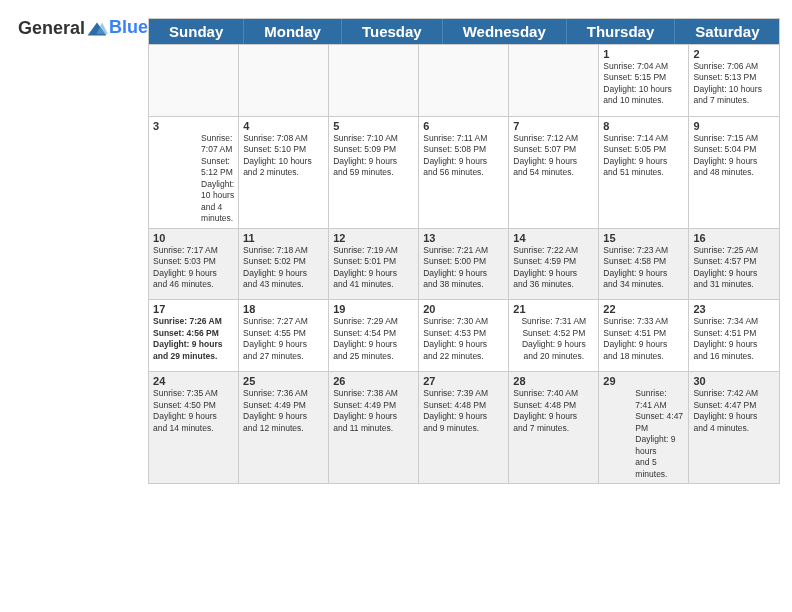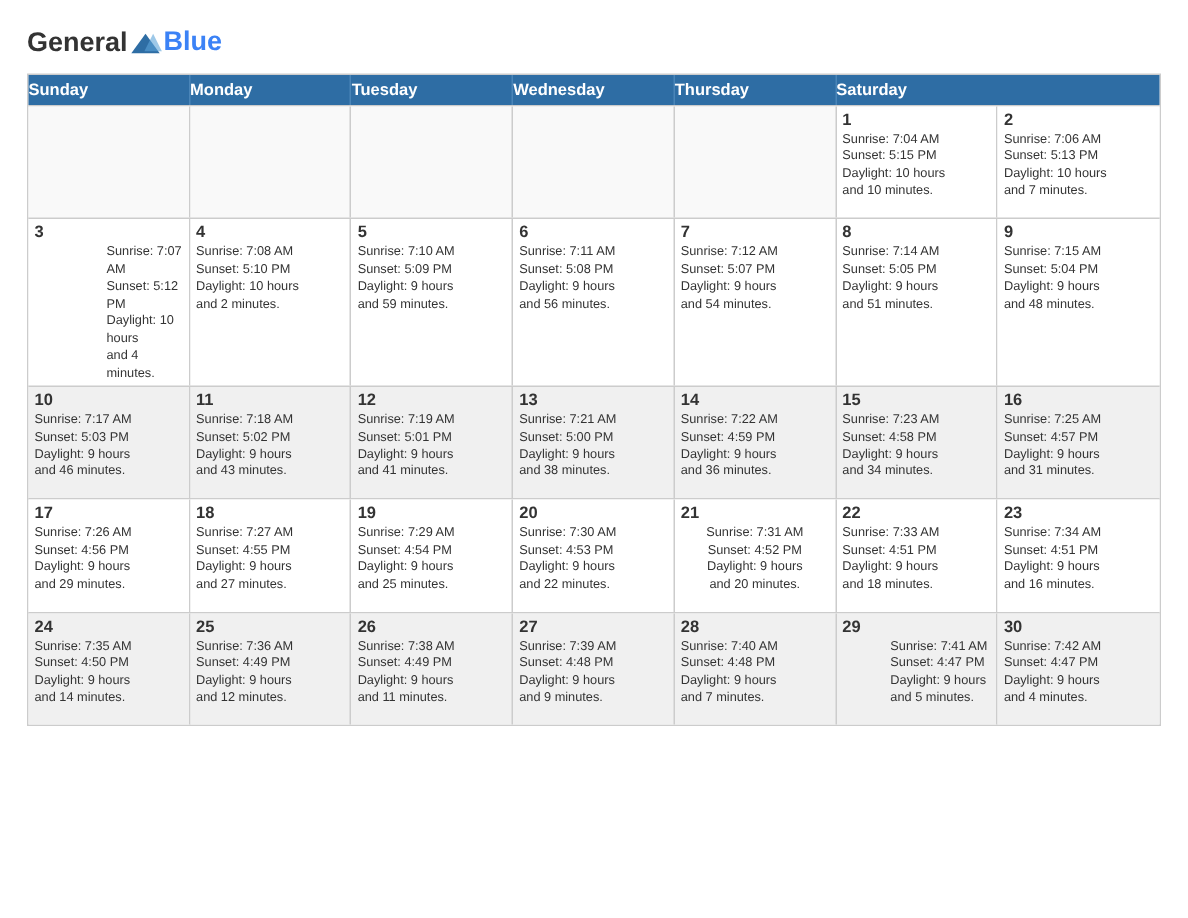--- a/index.html
+++ b/index.html
@@ -8,21 +8,21 @@
       background: #fff;
       width: 792px;
       height: 612px;
       overflow: hidden;
     }
     .page {
       width: 792px;
       height: 496px;
       padding: 18px 18px 12px 18px;
       display: flex;
-      flex-direction: column;
+      flex-direction: row;
     }
     .header {
       display: flex;
       justify-content: space-between;
       align-items: flex-start;
       margin-bottom: 10px;
     }
     .logo {
       display: flex;
       flex-direction: column;
@@ -52,23 +52,23 @@
       flex-direction: column;
       border: 1px solid #ccc;
     }
     .cal-header {
       display: grid;
       grid-template-columns: repeat(7, 1fr);
       background: #2e6da4;
     }
     .cal-header-cell {
       color: #fff;
-      font-size: 11px;
+      font-size: 15px;
       font-weight: bold;
-      padding: 4px 0;
+      padding: 4px 20px;
       text-align: left;
       border-right: 1px solid #4a85b8;
     }
     .cal-header-cell:last-child {
       border-right: none;
     }
     .cal-body {
       flex: 1;
       display: flex;
       flex-direction: column;
@@ -261,21 +261,21 @@
             <span class="day-num">16</span>
             <div class="day-info" style="white-space: pre-line;">Sunrise: 7:25 AM
 Sunset: 4:57 PM
 Daylight: 9 hours
 and 31 minutes.</div>
           </div>
         </div>
         <div class="cal-row">
           <div class="cal-cell">
             <span class="day-num">17</span>
-            <div class="day-info" style="white-space: pre-line;">Sunrise: 7:26 AM
+            <div class="day-info" style="white-space: pre-line; font-weight: bold;">Sunrise: 7:26 AM
 Sunset: 4:56 PM
 Daylight: 9 hours
 and 29 minutes.</div>
           </div>
           <div class="cal-cell">
             <span class="day-num">18</span>
             <div class="day-info" style="white-space: pre-line;">Sunrise: 7:27 AM
 Sunset: 4:55 PM
 Daylight: 9 hours
 and 27 minutes.</div>

